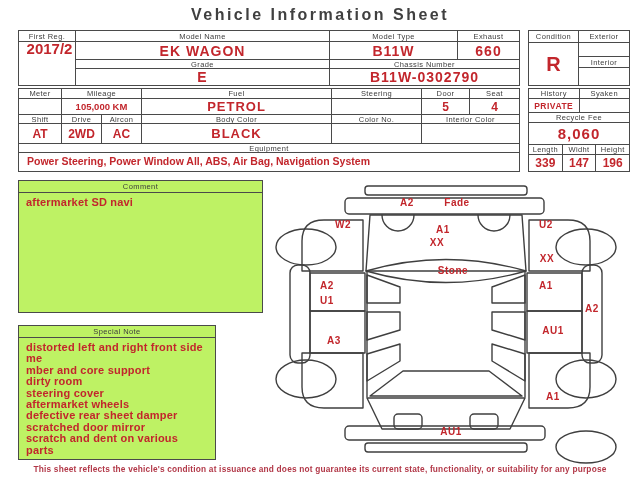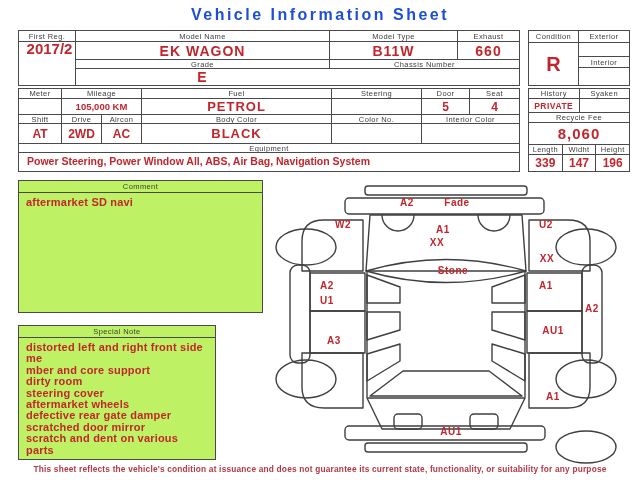--- a/index.html
+++ b/index.html
@@ -16,21 +16,21 @@
   .cell{display:flex;align-items:center;justify-content:center;overflow:hidden}
   .hdr{font-size:7.5px;color:var(--lbl);letter-spacing:.4px;white-space:nowrap}
   .val{color:var(--red);font-weight:bold;white-space:nowrap}
   .bb{border-bottom:1px solid var(--bc)}
   .bt{border-top:1px solid var(--bc)}
   .bl{border-left:1px solid var(--bc)}
   .br{border-right:1px solid var(--bc)}
   .left{justify-content:flex-start}
 
   .title{position:absolute;top:6px;left:0;right:0;text-align:center;
-         font-size:16px;font-weight:bold;letter-spacing:2.5px;color:#1d4ed8}
+         font-size:16px;font-weight:bold;letter-spacing:2.5px;color:#404040}
 
   
   #tbl-top{left:18px;top:30px;width:502px;height:56px;
            grid-template-columns:57px 253px 128px 1fr;
            grid-template-rows:11px 17px 10px 1fr}
   .v-big{font-size:14px;letter-spacing:1px}
   .v-firstreg{font-size:15px;line-height:13px;padding-left:5px;
               flex-direction:row;align-items:flex-start;justify-content:center}
 
   
@@ -96,20 +96,21 @@
       <span>2017</span>
       <span>/2</span>
     </div>
     <div class="cell val v-big" style="grid-area:2/2">EK WAGON</div>
     <div class="cell val v-big bl" style="grid-area:2/3">B11W</div>
     <div class="cell val v-big bl" style="grid-area:2/4">660</div>
 
     <div class="cell hdr bt bb" style="grid-area:3/2">Grade</div>
     <div class="cell hdr bl bt bb" style="grid-area:3/3/4/5">Chassis Number</div>
     <div class="cell val v-big" style="grid-area:4/2">E</div>
+    <div class="cell val v-big bl" style="grid-area:4/3/5/5">B11W-0302790</div>
   </div>
 
   <div class="abs tbl" id="tbl-cond">
     <div class="cell hdr br bb" style="grid-area:1/1">Condition</div>
     <div class="cell val v-cond br" style="grid-area:2/1/5/2">R</div>
     <div class="cell hdr bb" style="grid-area:1/2">Exterior</div>
     <div class="cell val bb" style="grid-area:2/2"></div>
     <div class="cell hdr bb" style="grid-area:3/2">Interior</div>
     <div class="cell val" style="grid-area:4/2"></div>
   </div>
@@ -188,21 +189,21 @@
   <div class="abs notebox" id="box-special">
     <div class="notehead">
         <span class="hdr">Special Note</span>
       </div>
     <div class="notebody">
         <div>distorted left and right front side me</div>
         <div>mber and core support</div>
         <div>dirty room</div>
         <div>steering cover</div>
         <div>aftermarket wheels</div>
-        <div>defective rear gate damper</div>
+        <div>defective rear sheet damper</div>
         <div>scratched door mirror</div>
         <div>scratch and dent on various parts</div>
       </div>
   </div>
 
   <svg class="abs" id="car-diagram" viewBox="0 0 370 292">
     <g>
 
       <rect x="95" y="3" width="162" height="9" rx="3"></rect>
       <rect x="75" y="15" width="199" height="16" rx="4"></rect>

